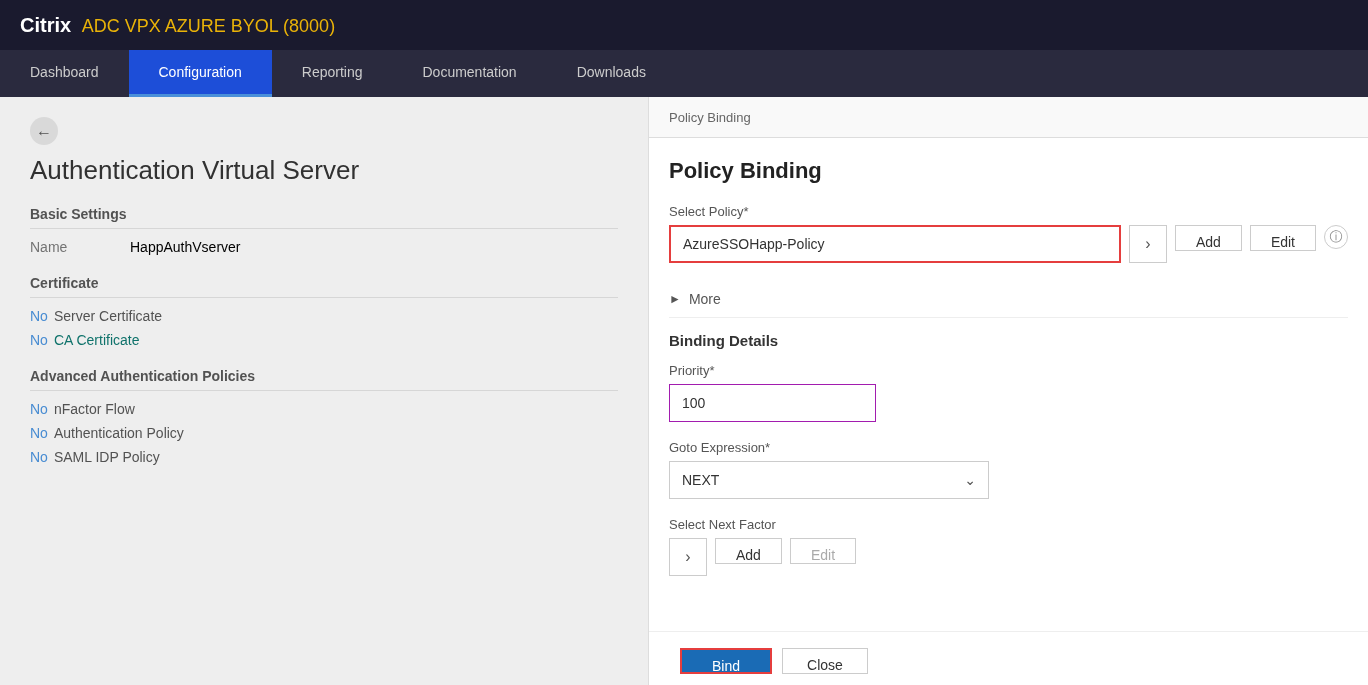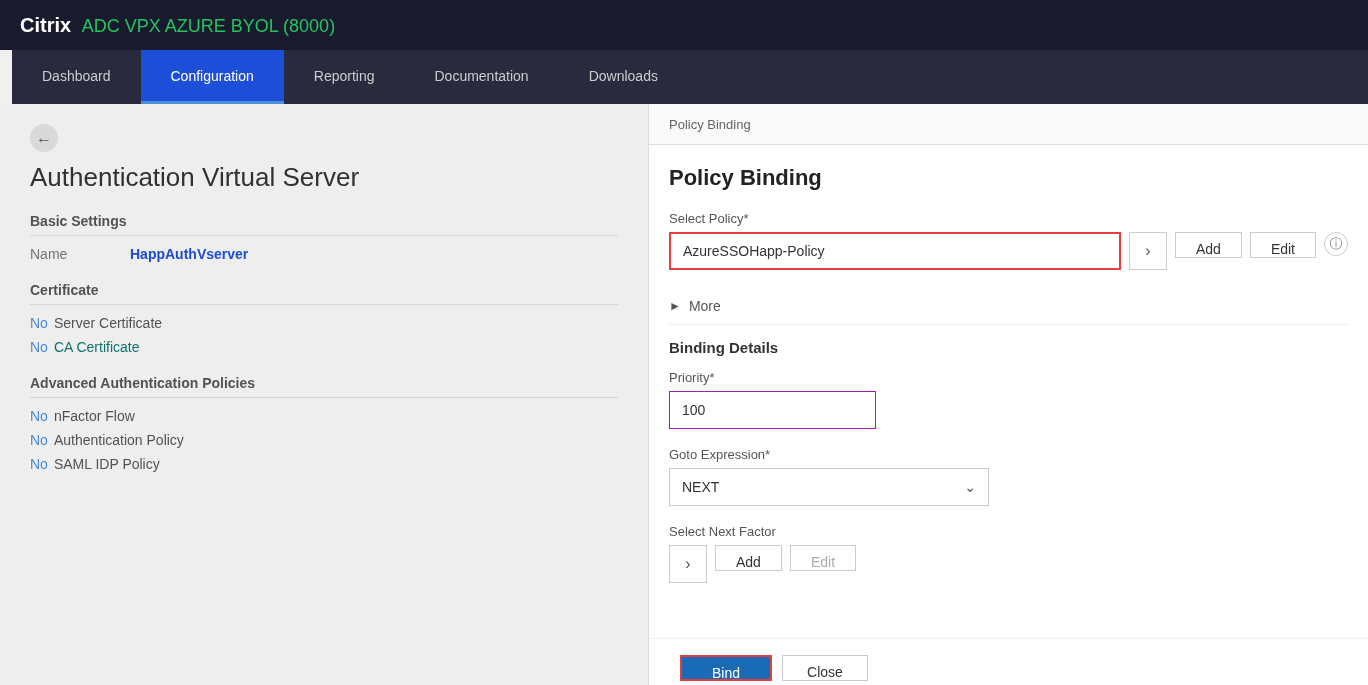--- a/index.html
+++ b/index.html
@@ -2,39 +2,39 @@
 <html><head>
   <meta charset="utf-8">
   <style>
     * { box-sizing: border-box; margin: 0; padding: 0; }
     body { font-family: Arial, sans-serif; font-size: 14px; background: #f0f0f0; width: 1368px; height: 685px; overflow: hidden; }
 
     
     .header { background: #1a1a2e; display: flex; align-items: center; height: 50px; padding: 0 20px; }
     .header-title { color: white; font-size: 20px; font-weight: normal; }
     .header-title .citrix { font-weight: bold; color: white; }
-    .header-title .app-name { color: #22c55e; font-size: 18px; }
+    .header-title .app-name { color: #eab308; font-size: 18px; }
 
     
-    .nav-tabs { background: #2a2a3e; display: flex; height: 54px; margin-left: 12px; }
+    .nav-tabs { background: #2a2a3e; display: flex; height: 47px; }
     .nav-tab { color: #ccc; padding: 0 30px; display: flex; align-items: center; cursor: pointer; font-size: 14px; border-bottom: 3px solid transparent; }
     .nav-tab.active { color: white; background: #1d4ed8; border-bottom: 3px solid #4a90d9; }
 
     
     .main-content { display: flex; height: calc(685px - 92px); }
 
     
     .left-panel { flex: 1; background: #f5f5f5; padding: 20px 30px; overflow-y: auto; filter: brightness(0.97); }
     .back-btn { display: flex; align-items: center; margin-bottom: 10px; }
     .back-icon { width: 28px; height: 28px; background: #e0e0e0; border-radius: 50%; display: flex; align-items: center; justify-content: center; cursor: pointer; color: #555; font-size: 16px; }
     .page-title { font-size: 26px; color: #333; font-weight: 300; }
     .section-title { font-size: 14px; font-weight: bold; color: #555; margin: 20px 0 10px 0; border-bottom: 1px solid #ddd; padding-bottom: 6px; }
     .field-row { display: flex; align-items: center; margin: 8px 0; }
     .field-label { color: #777; min-width: 80px; }
-    .field-value { color: #1d4ed8; font-weight: 700; }
+    .field-value { color: #000000; font-weight: 400; }
     .no-label { color: #4a90d9; }
 
     
     .right-panel { width: 720px; background: white; border-left: 1px solid #ddd; display: flex; flex-direction: column; overflow-y: auto; }
     .drawer-header { padding: 12px 20px; border-bottom: 1px solid #ddd; background: #f9f9f9; }
     .drawer-header-title { font-size: 13px; color: #666; }
     .drawer-body { padding: 20px; flex: 1; }
     .drawer-title { font-size: 22px; font-weight: 600; color: #222; margin-bottom: 20px; }
 
     

